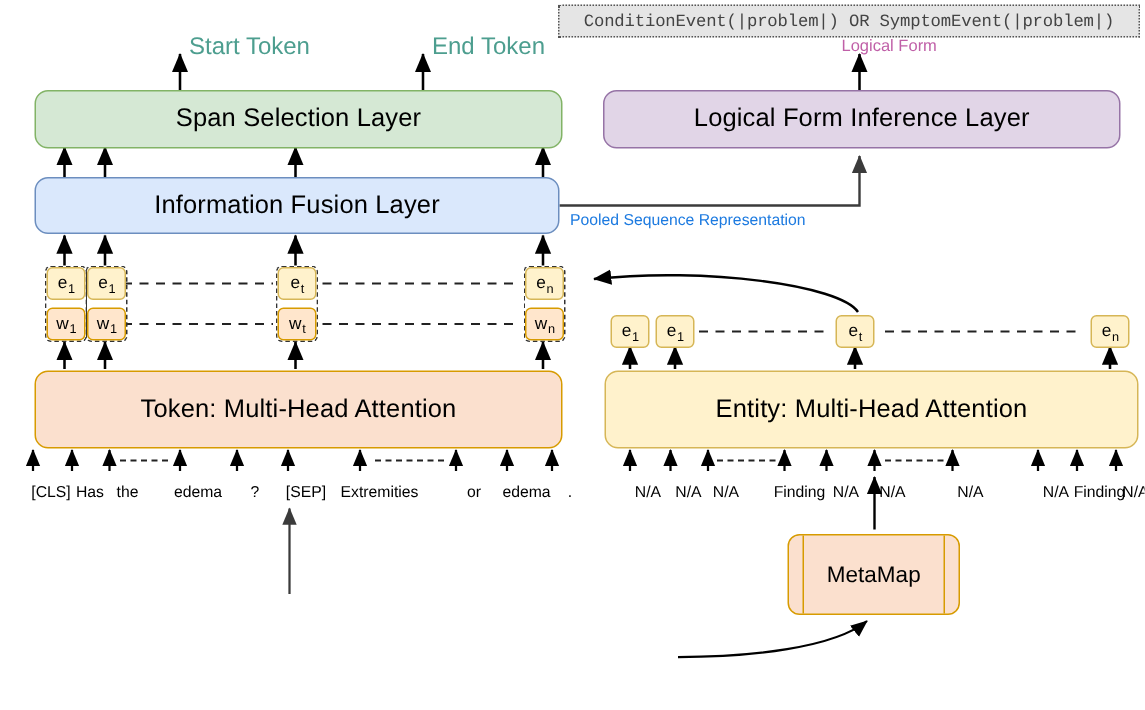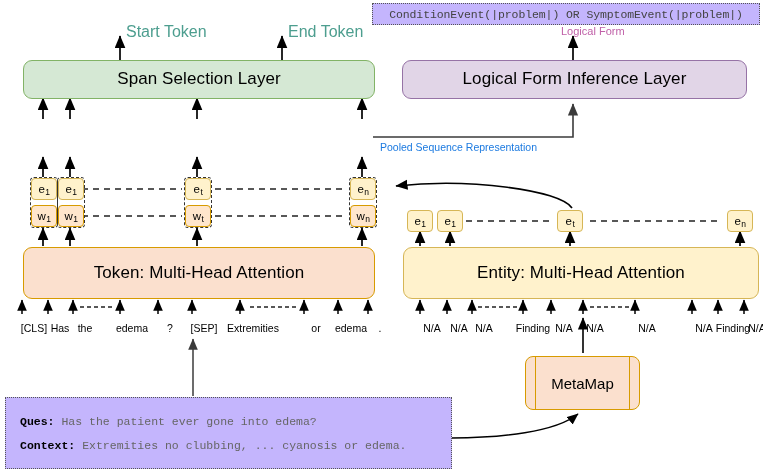--- a/index.html
+++ b/index.html
@@ -32,21 +32,21 @@
   .cell.e{background:#fff2cc;border-color:#d6b656;}
   .cell sub{font-size:8.5px;vertical-align:baseline;position:relative;top:3px;left:.5px;}
   .dashwrap{border:1.4px dashed #333;border-radius:4px;}
   .lbl-teal{color:#4d9e8f;font-size:16px;white-space:nowrap;margin-left:38px;}
   .lbl-pink{color:#c060a8;font-size:11px;white-space:nowrap;}
   .lbl-blue{color:#1c7ae0;font-size:10.5px;white-space:nowrap;}
   .tok{font-size:10.5px;white-space:nowrap;text-align:center;margin-left:12px;}
 
   
   .dotbox{
-    border:1.5px dotted #555;background:#c4b5fd;
+    border:1.5px dotted #555;background:#e5e5e5;
     font-family:"Liberation Mono",monospace;
   }
   #logical-form-box{
     font-size:11.5px;display:flex;align-items:center;justify-content:center;
     letter-spacing:-.1px;color:#444;
   }
   #qa-box{padding:12px 14px;font-size:11.5px;color:#666;line-height:2.05;}
   #qa-box b{color:#000;}
 
   
@@ -170,20 +170,21 @@
   <div class="abs lbl-teal" style="left:88px;top:23px;">Start Token</div>
   <div class="abs lbl-teal" style="left:250px;top:23px;">End Token</div>
 
   <div class="abs dotbox" id="logical-form-box" style="left:372px;top:3px;width:388px;height:22px;">ConditionEvent(|problem|) OR SymptomEvent(|problem|)</div>
   <div class="abs lbl-pink" style="left:541px;top:25px;padding-left:20px;">Logical Form</div>
 
   <div class="abs layerbox box-green" style="left:23px;top:60px;width:352px;height:39px;">Span Selection Layer</div>
 
   <div class="abs layerbox box-purple" style="left:402px;top:60px;width:345px;height:39px;">Logical Form Inference Layer</div>
 
+  <div class="abs layerbox box-blue" style="left:23px;top:118px;width:350px;height:38px;">Information Fusion Layer</div>
 
   <div class="abs lbl-blue" style="left:380px;top:141px;">Pooled Sequence Representation</div>
 
   <div class="abs layerbox box-peach" style="left:23px;top:247px;width:352px;height:52px;">Token: Multi-Head Attention</div>
 
   <div class="abs layerbox box-cream" style="left:403px;top:247px;width:356px;height:52px;">Entity: Multi-Head Attention</div>
 
   <div class="abs dashwrap" style="left:30px;top:177px;width:28px;height:51px;"></div>
   <div class="abs cell e" style="left:31px;top:178px;">
     <span>e</span>
@@ -258,24 +259,14 @@
   <div class="abs tok" style="left:499px;top:322px;width:44px;">Finding</div>
   <div class="abs tok" style="left:536px;top:322px;width:32px;">N/A</div>
   <div class="abs tok" style="left:567px;top:322px;width:32px;">N/A</div>
   <div class="abs tok" style="left:619px;top:322px;width:32px;">N/A</div>
   <div class="abs tok" style="left:676px;top:322px;width:32px;">N/A</div>
   <div class="abs tok" style="left:699px;top:322px;width:44px;">Finding</div>
   <div class="abs tok" style="left:729px;top:322px;width:32px;">N/A</div>
 
   <div class="abs box-peach" id="metamap-box" style="left:525px;top:356px;width:115px;height:54px;">MetaMap</div>
 
-  <div class="abs dotbox" id="qa-box" style="left:5px;top:397px;width:447px;height:72px;">
-    <div>
-      <b>Ques:</b>
-      <span>Has the patient ever gone into edema?</span>
-    </div>
-    <div>
-      <b>Context:</b>
-      <span>Extremities no clubbing, ... cyanosis or edema.</span>
-    </div>
-  </div>
 
 </div>
 
 </body></html>

